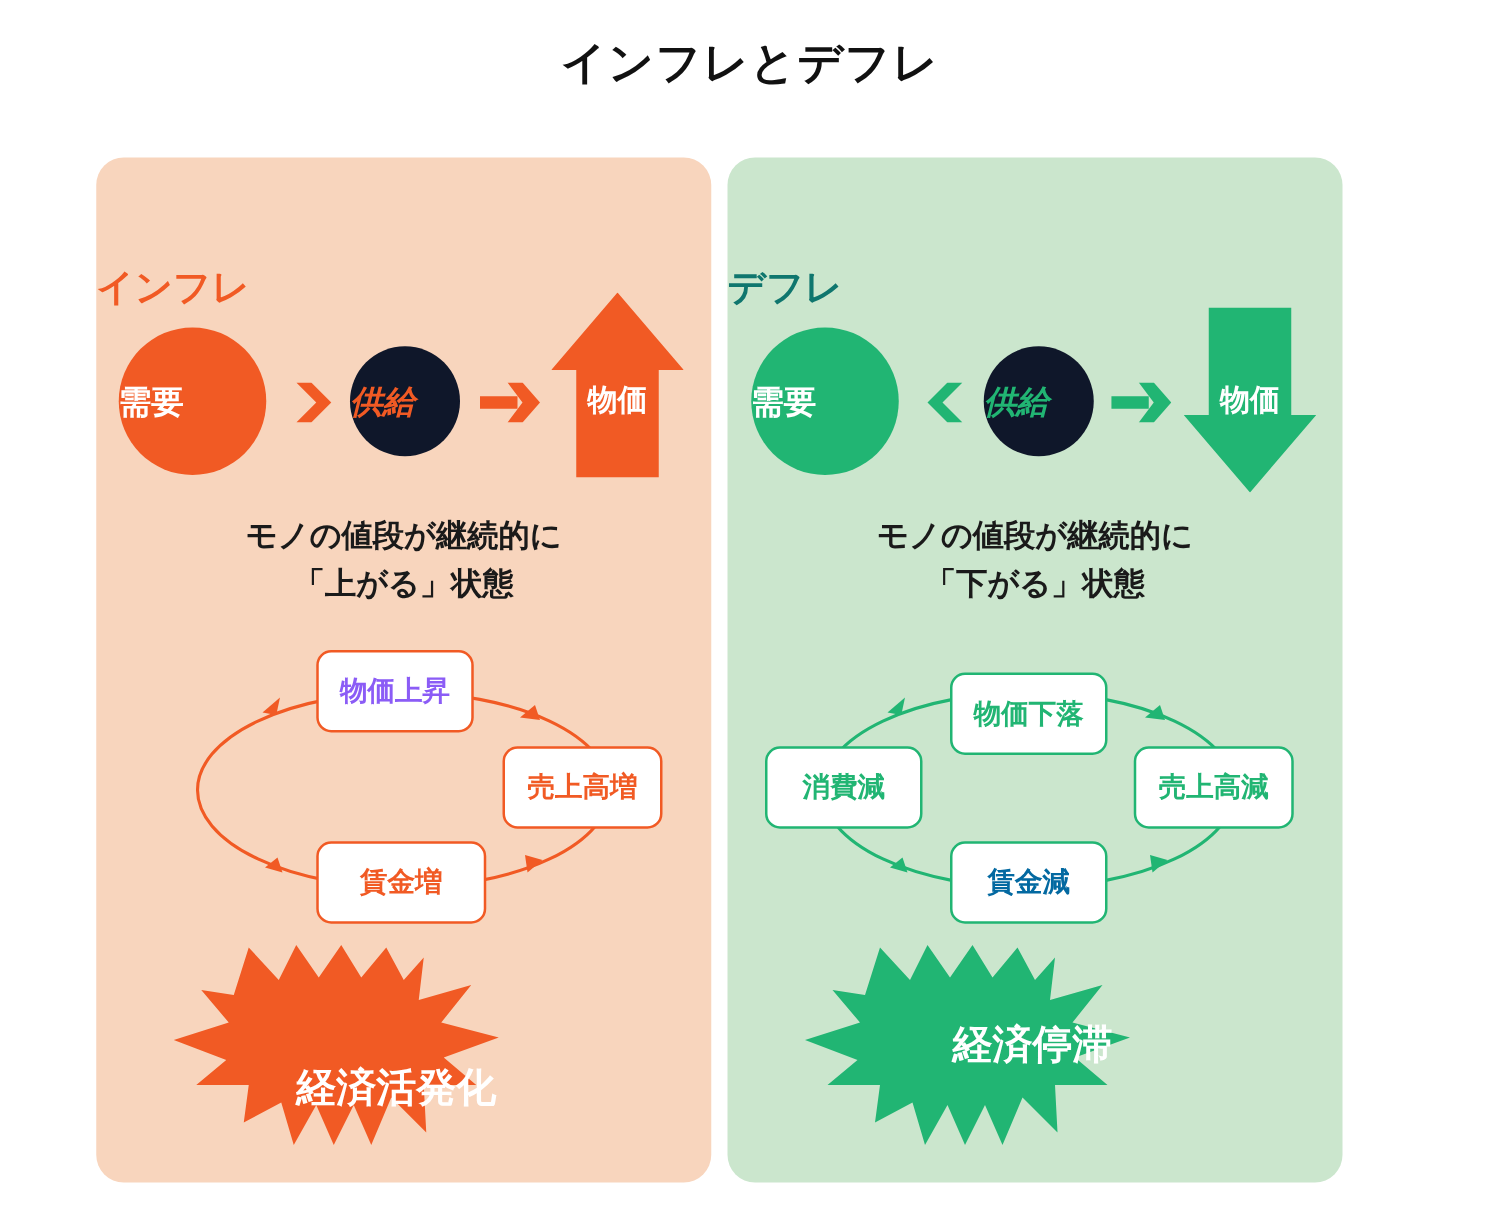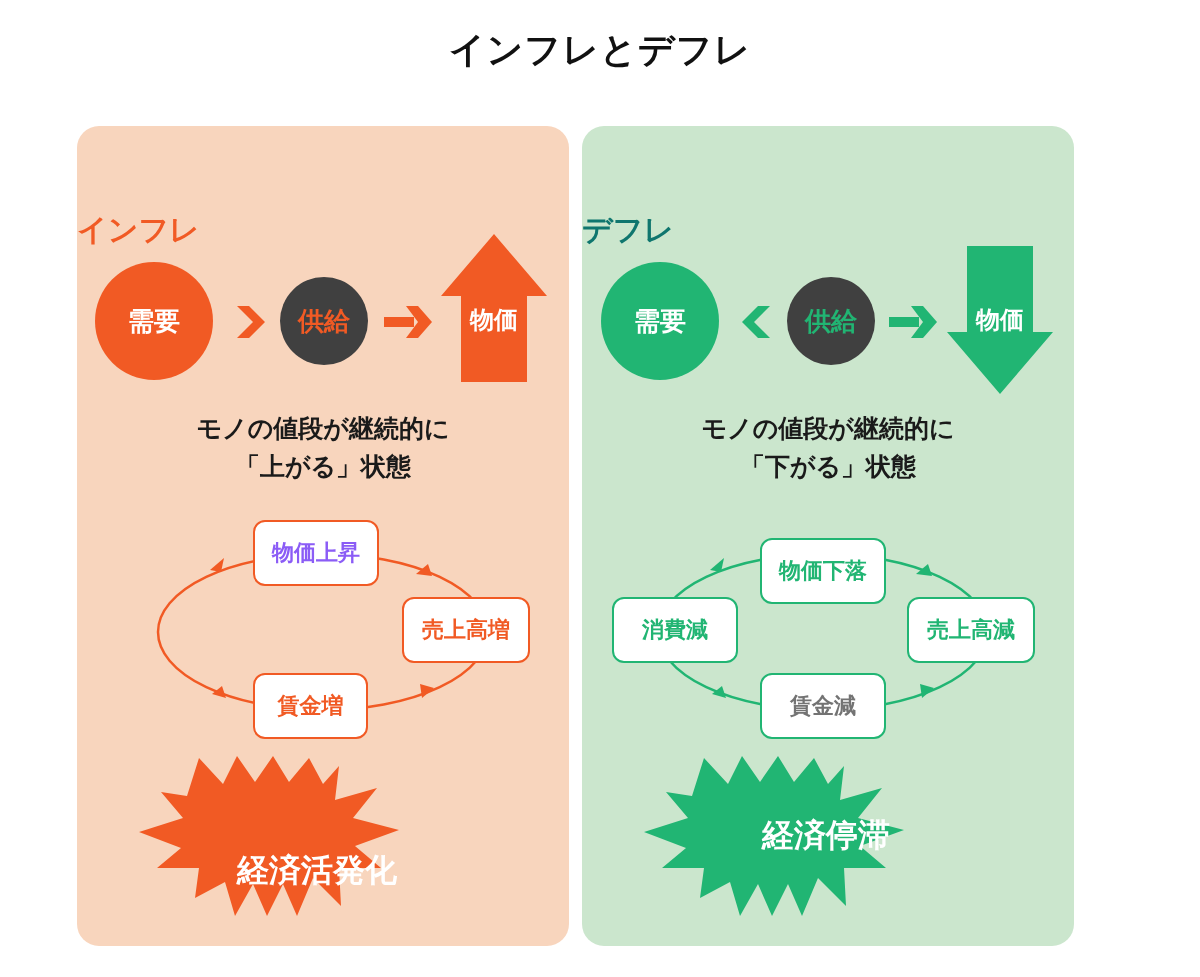--- a/index.html
+++ b/index.html
@@ -7,23 +7,23 @@
          font-family: "DejaVu Sans", "Liberation Sans", sans-serif; }
   .page-title { position: absolute; top: 26px; left: 0; width: 1200px; text-align: center;
                 font-size: 36px; font-weight: bold; color: #111; letter-spacing: 1px; }
   .panel { position: absolute; top: 126px; width: 492px; height: 820px; border-radius: 22px; }
   .panel.infl { left: 77px; background: #f8d5bd; }
   .panel.defl { left: 582px; background: #cbe6cd; }
   .panel-title { position: absolute; top: 40px; left: 0; width: 100%; text-align: left;
                  font-size: 30px; font-weight: bold; margin-top: 44px; }
   .abs { position: absolute; }
   .circle { position: absolute; border-radius: 50%; display: flex; align-items: center;
-            justify-content: center; font-weight: bold; font-size: 26px; }
+            font-weight: bold; font-size: 26px; }
   .circle.big { width: 118px; height: 118px; top: 136px; left: 18px; color: #fff; }
-  .circle.small { width: 88px; height: 88px; top: 151px; left: 203px; background: #404040; }
+  .circle.small { width: 88px; height: 88px; top: 151px; left: 203px; background: #0f172a; font-style: italic; }
   .desc { position: absolute; top: 284px; left: 0; width: 100%; text-align: center;
           font-size: 25px; font-weight: bold; color: #1a1a1a; line-height: 38px; }
   .cycle-svg { position: absolute; top: 384px; left: 0; }
   .cbox { position: absolute; background: #fff; border-radius: 12px; border: 2px solid;
           display: flex; align-items: center; justify-content: center;
           font-size: 22px; font-weight: bold; box-sizing: border-box; height: 66px; }
   .burst-svg { position: absolute; top: 630px; left: 0; }
   .burst-label { position: absolute; top: 688px; left: 0; width: 100%; text-align: center;
                  color: #fff; font-size: 32px; font-weight: bold; }
 </style>
@@ -60,21 +60,21 @@
 
   <svg class="cycle-svg" width="492" height="240">
     <ellipse cx="246" cy="122" rx="165" ry="78" fill="none" stroke="#f15a24" stroke-width="2.5"></ellipse>
     <polygon points="133,60 147,48 144,62" fill="#f15a24"></polygon>
     <polygon points="351,54 339,64 355,66" fill="#f15a24"></polygon>
     <polygon points="357,178 345,188 343,174" fill="#f15a24"></polygon>
     <polygon points="135,184 149,188 145,176" fill="#f15a24"></polygon>
   </svg>
   <div class="cbox" style="top:394px;left:176px;width:126px;border-color:#f15a24;color:#8b5cf6;">物価上昇</div>
   <div class="cbox" style="top:471px;left:325px;width:128px;border-color:#f15a24;color:#f15a24;">売上高増</div>
-  <div class="cbox" style="top:547px;left:176px;width:115px;border-color:#f15a24;color:#f15a24;">賃金増</div>
+  <div class="cbox" style="top:547px;left:176px;width:136px;border-color:#f15a24;color:#f15a24;">賃金増</div>
 
   <svg class="burst-svg" width="492" height="180">
     <polygon fill="#f15a24" points="
       110,40 122,2 146,28 160,0 178,26 196,0 212,26 232,2 246,28 262,10 258,44
       300,32 276,62 322,74 278,90 304,112 262,112 264,150 236,122 220,160 206,128 190,160 176,128 158,160 148,126 118,142 122,112
       80,112 104,92 62,76 106,62 84,36"></polygon>
   </svg>
   <div class="burst-label" style="top:688px;left:-6px;margin-top:35px;">経済活発化</div>
 </div>
 
@@ -106,21 +106,21 @@
 
   <svg class="cycle-svg" width="492" height="240">
     <ellipse cx="241" cy="122" rx="165" ry="78" fill="none" stroke="#21b573" stroke-width="2.5"></ellipse>
     <polygon points="128,60 142,48 139,62" fill="#21b573"></polygon>
     <polygon points="346,54 334,64 350,66" fill="#21b573"></polygon>
     <polygon points="352,178 340,188 338,174" fill="#21b573"></polygon>
     <polygon points="130,184 144,188 140,176" fill="#21b573"></polygon>
   </svg>
   <div class="cbox" style="top:394px;left:178px;width:126px;border-color:#21b573;color:#21b573;margin-top:18px;">物価下落</div>
   <div class="cbox" style="top:471px;left:325px;width:128px;border-color:#21b573;color:#21b573;">売上高減</div>
-  <div class="cbox" style="top:547px;left:178px;width:126px;border-color:#21b573;color:#737373;">賃金減</div>
+  <div class="cbox" style="top:547px;left:178px;width:126px;border-color:#21b573;color:#0369a1;">賃金減</div>
   <div class="cbox" style="top:471px;left:30px;width:126px;border-color:#21b573;color:#21b573;">消費減</div>
 
   <svg class="burst-svg" width="492" height="180">
     <polygon fill="#21b573" points="
       110,40 122,2 146,28 160,0 178,26 196,0 212,26 232,2 246,28 262,10 258,44
       300,32 276,62 322,74 278,90 304,112 262,112 264,150 236,122 220,160 206,128 190,160 176,128 158,160 148,126 118,142 122,112
       80,112 104,92 62,76 106,62 84,36"></polygon>
   </svg>
   <div class="burst-label" style="top:688px;left:-2px;">経済停滞</div>
 </div>

